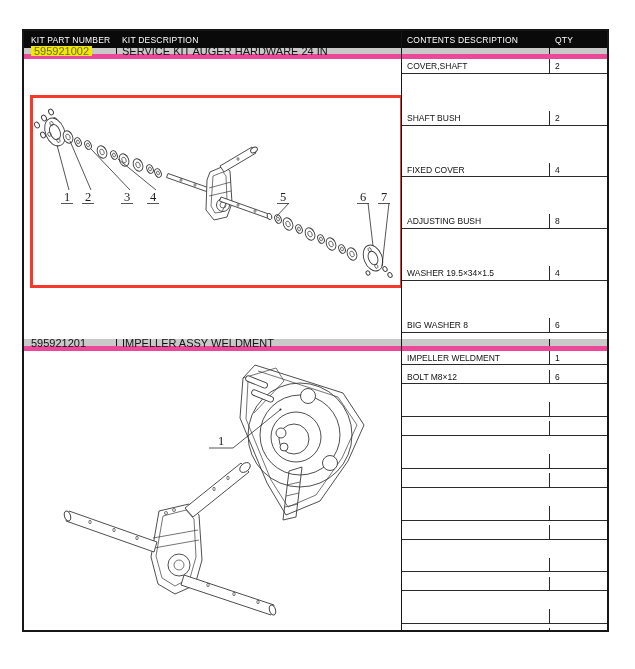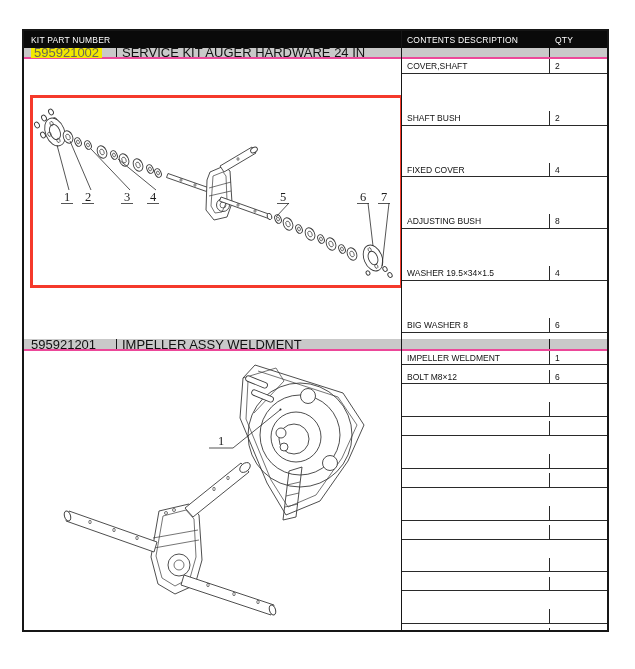--- a/index.html
+++ b/index.html
@@ -21,21 +21,21 @@
   .parts-table{
     position:absolute;left:22px;top:22px;width:587px;height:603px;
     border:2px solid #161616;display:flex;background:#fff;overflow:hidden;margin-top:7px;
   }
   .pane{display:flex;flex-direction:column;overflow:hidden;}
   .pane-left{width:378px;border-right:1px solid #161616;}
   .pane-right{width:205px;}
   .hdr-row{display:flex;height:var(--hdr-h);background:var(--header-bg);color:var(--header-text);
     font-size:8.5px;letter-spacing:.2px;align-items:center;flex:none;}
   .gray-row{display:flex;height:var(--gray-h);background:var(--section-row-bg);
-    border-bottom:2px solid #ec4899;font-size:13px;align-items:center;flex:none;color:#111;}
+    border-bottom:5px solid #ec4899;font-size:11px;align-items:center;flex:none;color:#111;}
   .col-part{width:93px;flex:none;padding-left:7px;align-self:stretch;display:flex;align-items:center;}
   .col-desc{flex:1;padding-left:5px;align-self:stretch;display:flex;align-items:center;}
   .vline{border-right:1px solid #161616;}
   .gray-row .col-part{border-right:1px solid #161616;}
   .hdr-row .col-part{border-right:none;}
   .col-contents{width:148px;flex:none;padding-left:5px;align-self:stretch;display:flex;align-items:center;overflow:hidden;white-space:nowrap;text-align:center;}
   .col-qty{flex:1;padding-left:5px;align-self:stretch;display:flex;align-items:center;}
   .c-rows{display:flex;flex-direction:column;flex:none;height:calc(var(--row-h)*19);gap:37px;}
   .c-row{display:flex;height:var(--row-h);flex:none;border-bottom:1px solid #2a2a2a;font-size:8.5px;color:#111;}
   .c-row .col-contents{border-right:1px solid #2a2a2a;}
@@ -54,20 +54,21 @@
 </style>
 </head>
 <body>
 
 <div class="canvas">
   <div class="parts-table">
 
     <div class="pane pane-left">
       <div class="hdr-row">
         <div class="col-part">KIT PART NUMBER</div>
+        <div class="col-desc">KIT DESCRIPTION</div>
       </div>
 
       <div class="gray-row">
         <div class="col-part">
           <span class="hl">595921002</span>
         </div>
         <div class="col-desc">SERVICE KIT AUGER HARDWARE 24 IN</div>
       </div>
 
       <div class="diagram-cell">

